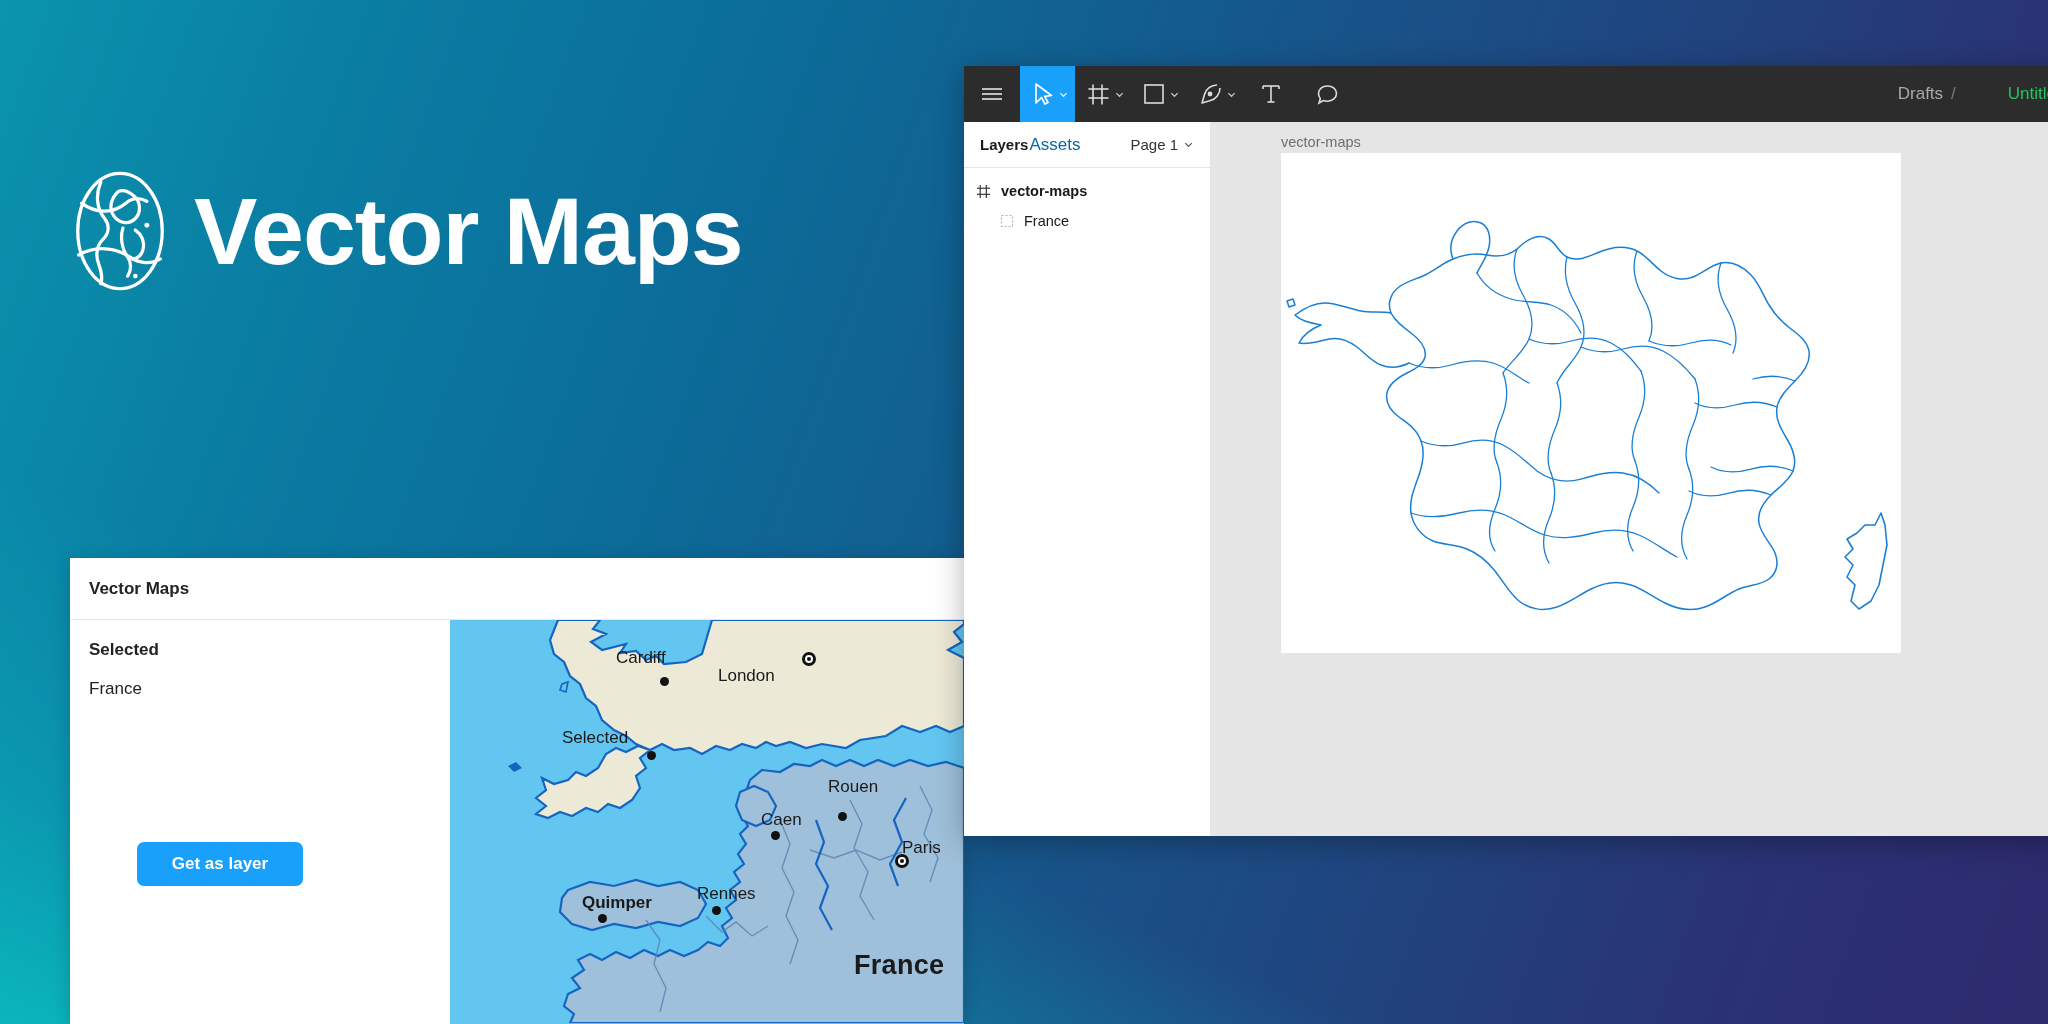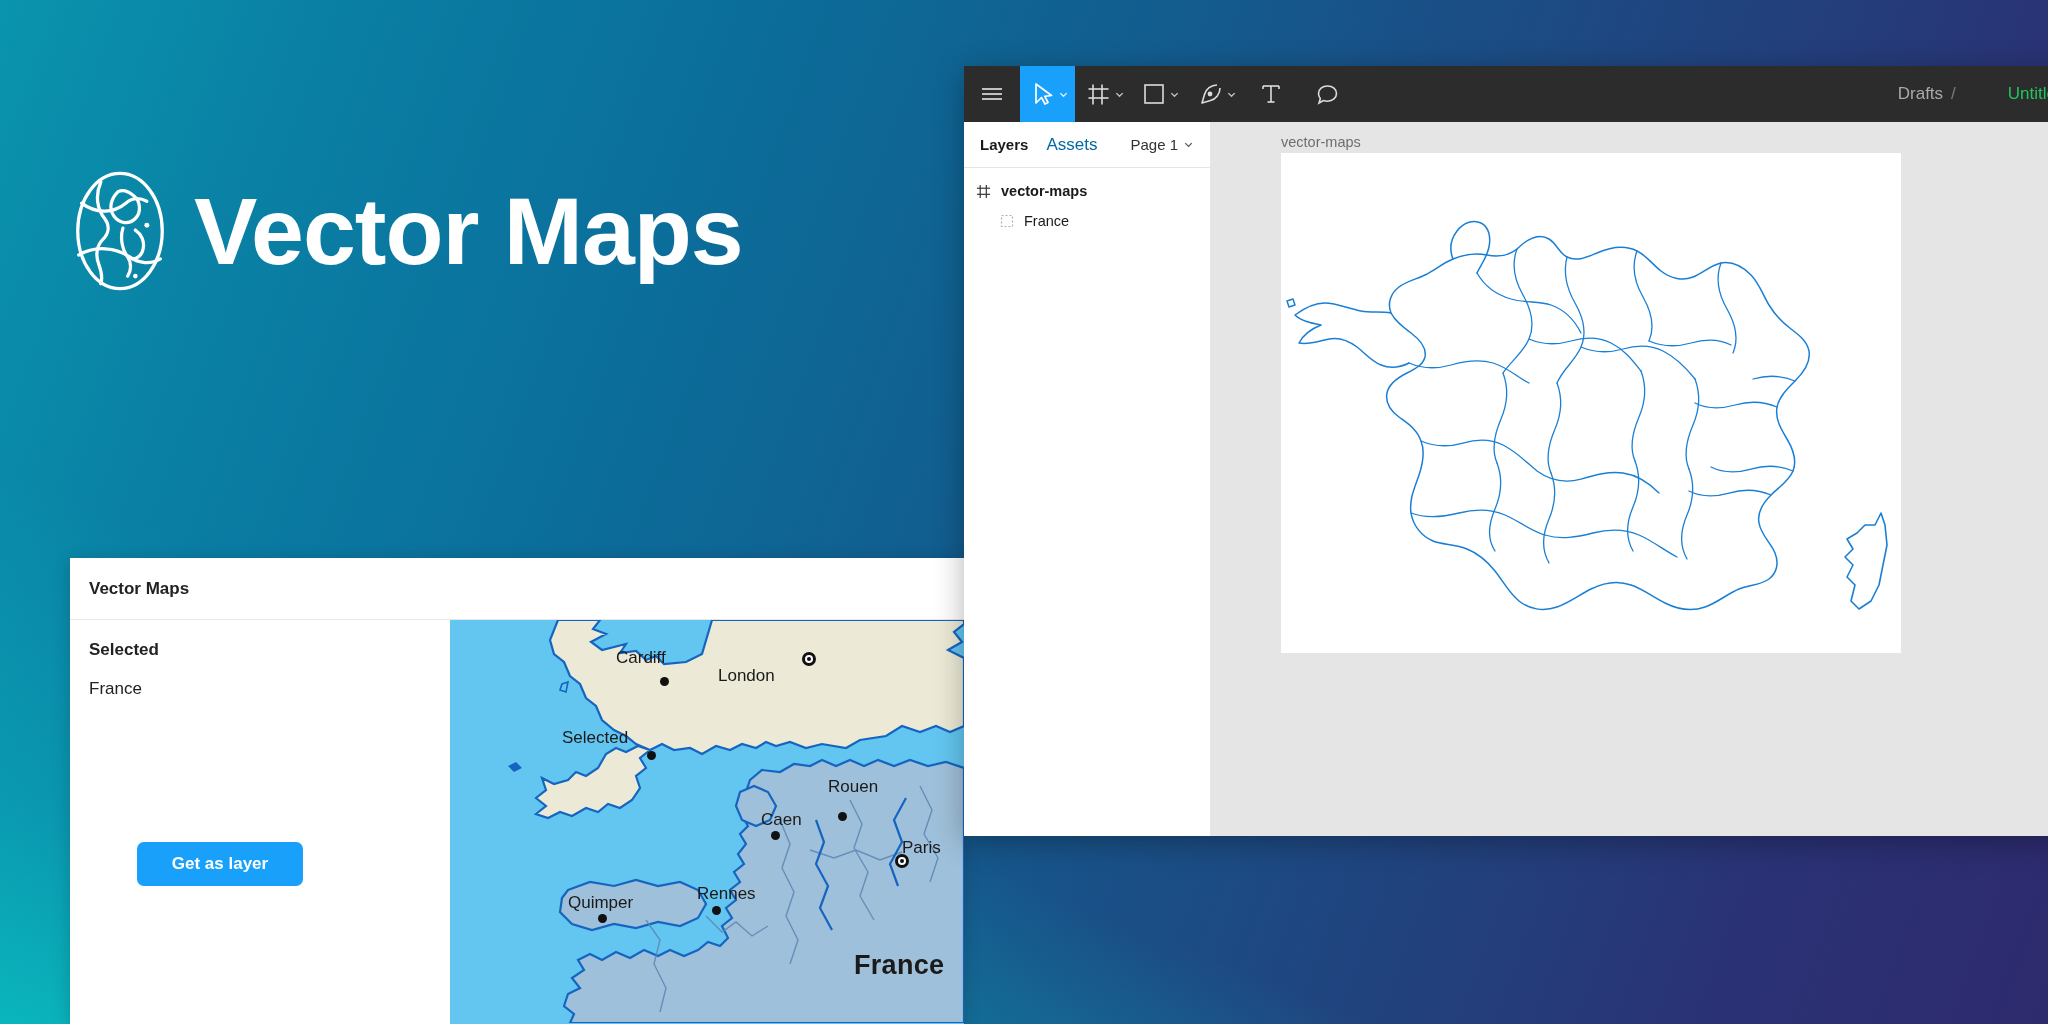--- a/index.html
+++ b/index.html
@@ -178,21 +178,21 @@
     width: 247px; min-width: 247px;
     background: #ffffff;
     display: flex; flex-direction: column;
     border-right: 1px solid #e5e5e5;
   }
   #panel-tabs {
     height: 46px; min-height: 46px;
     display: flex; align-items: center;
     padding: 0 16px;
     border-bottom: 1px solid #e5e5e5;
-    gap: 18px;
+    gap: 1px;
   }
   #tab-layers { font-size: 15px; font-weight: bold; color: #1a1a1a; cursor: pointer; }
   #tab-assets { font-size: 17px; color: #0369a1; cursor: pointer; }
   #page-select {
     margin-left: auto; display: flex; align-items: center; gap: 5px;
     font-size: 15px; color: #333; cursor: pointer; text-align: center;
   }
   #layer-list { flex: 1; padding-top: 8px; }
   .layer-row {
     display: flex; align-items: center; gap: 10px;
@@ -291,21 +291,21 @@
 
         <div class="map-label city-label" style="left:112px;top:108px;">Selected</div>
         <div class="city-dot" style="left:197px;top:131px;"></div>
 
         <div class="map-label city-label" style="left:311px;top:190px;">Caen</div>
         <div class="city-dot" style="left:321px;top:211px;"></div>
 
         <div class="map-label city-label" style="left:378px;top:157px;">Rouen</div>
         <div class="city-dot" style="left:388px;top:192px;"></div>
 
-        <div class="map-label city-label" style="left:118px;top:273px;">Quimper</div>
+        <div class="map-label city-label" style="left:132px;top:273px;font-weight:bold;">Quimper</div>
         <div class="city-dot" style="left:148px;top:294px;"></div>
 
         <div class="map-label city-label" style="left:247px;top:264px;">Rennes</div>
         <div class="city-dot" style="left:262px;top:286px;"></div>
 
         <div class="map-label city-label" style="left:452px;top:218px;">Paris</div>
         <div class="city-dot capital" style="left:445px;top:234px;"></div>
 
         <div class="map-label country-label big" style="left:404px;top:330px;">France</div>
 

